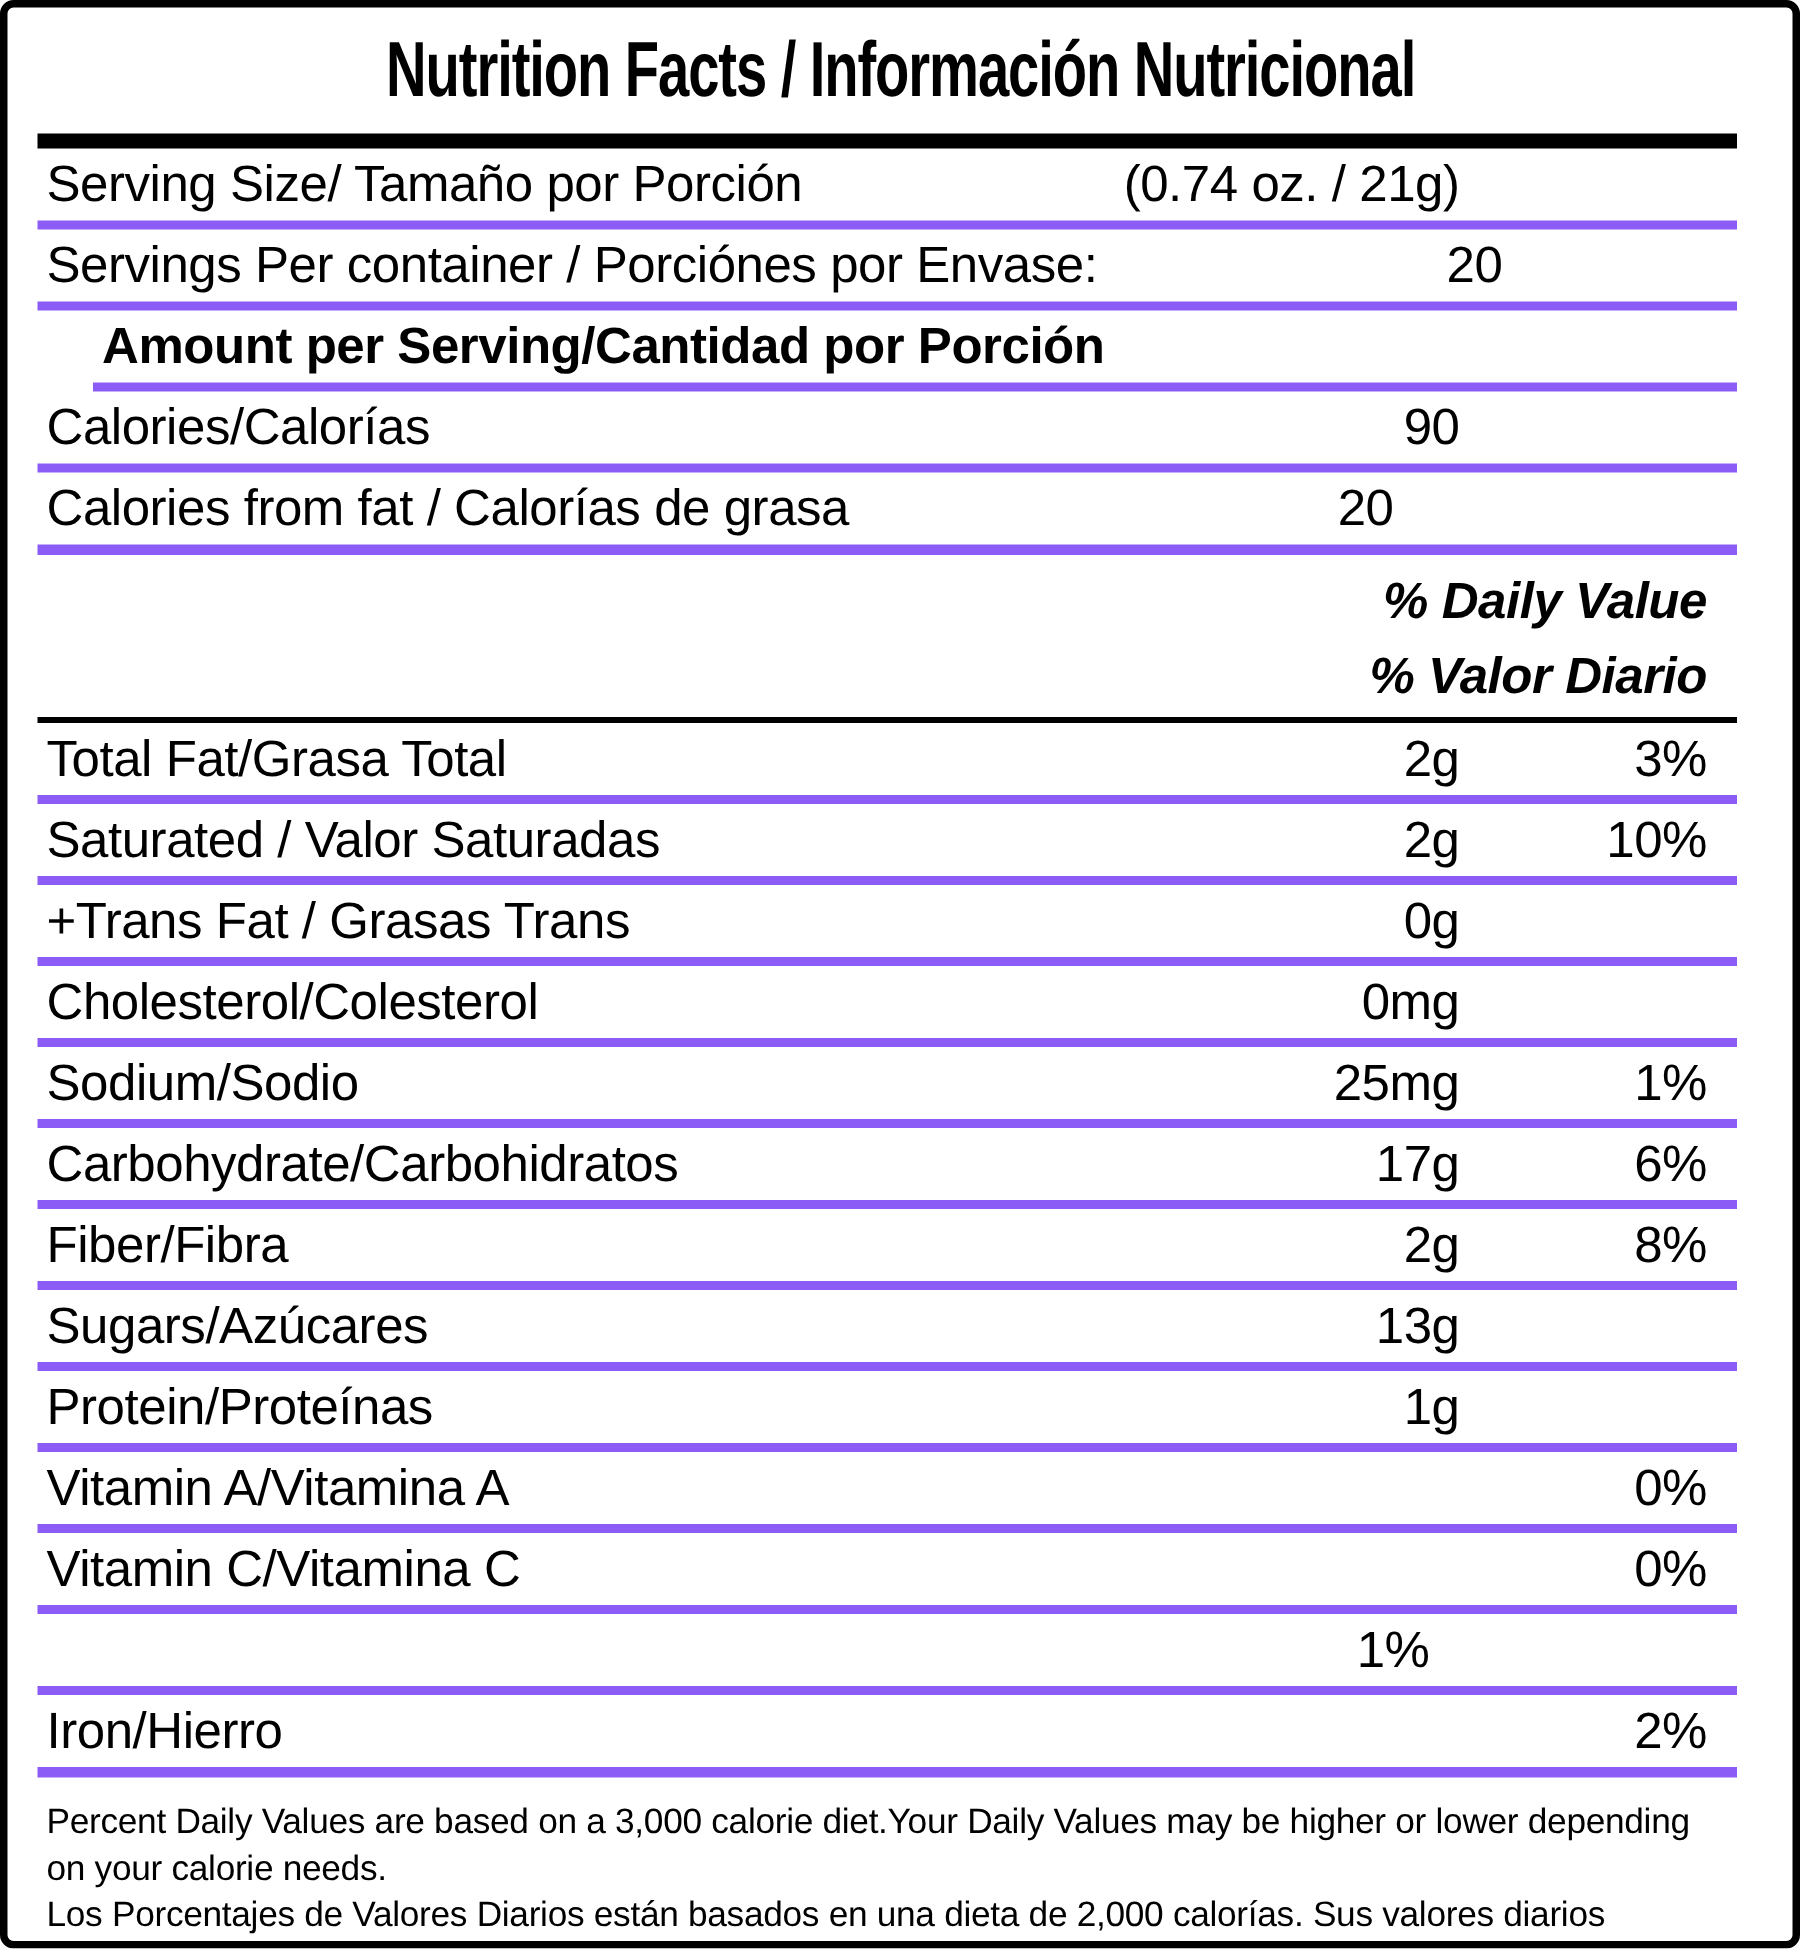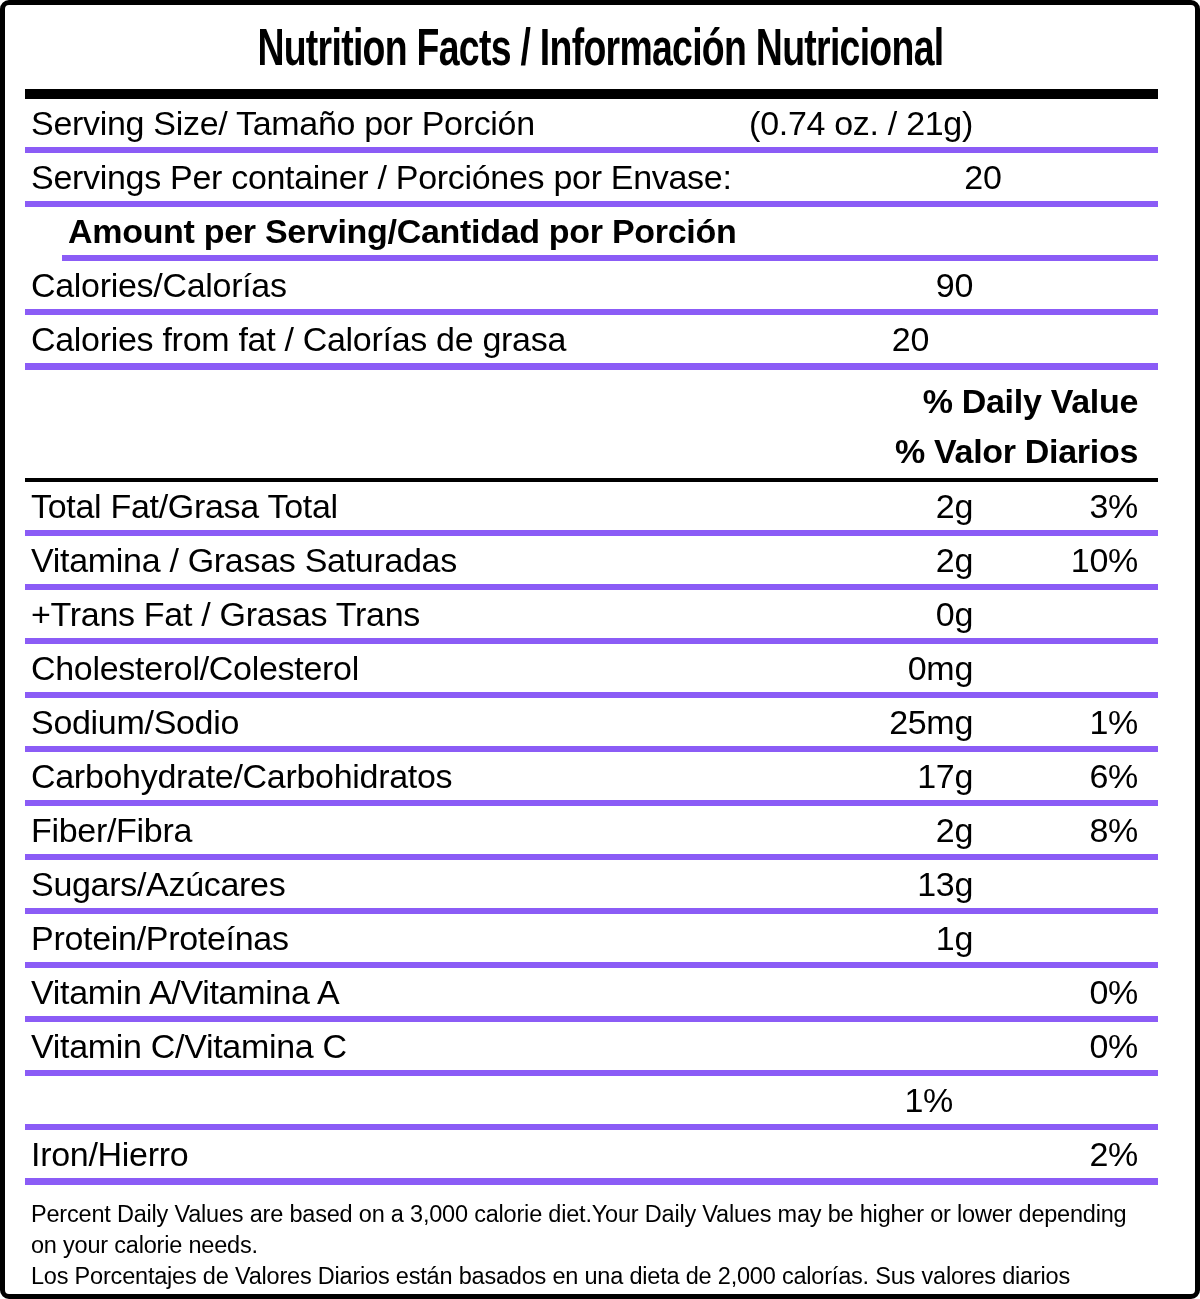--- a/index.html
+++ b/index.html
@@ -19,21 +19,21 @@
   .row{
     display:grid;grid-template-columns:1fr 270px 185px;align-items:center;
     height:48px;border-bottom:6px solid #8b5cf6;font-size:34px;letter-spacing:-0.3px;
   }
   .row.full{grid-template-columns:1fr;}
   .row.bold{font-weight:bold;margin-left:37px;}
   .row.thick{border-bottom-width:7px;gap:44px;}
   .lbl{padding-left:6px;white-space:nowrap;overflow:visible;}
   .val{text-align:right;white-space:nowrap;}
   .pct{text-align:right;padding-right:20px;white-space:nowrap;}
-  .dv-block{border-bottom:4px solid #000;padding:6px 0 2px 0;}
+  .dv-block{border-bottom:4px solid #000;padding:6px 0 2px 0;font-style:italic;}
   .dv-line{
     height:50px;display:flex;align-items:center;justify-content:flex-end;
     padding-right:20px;font-weight:bold;font-size:34px;letter-spacing:-0.3px;
   }
   .footnotes{
     margin:14px 45px 0 26px;font-size:23.5px;line-height:31px;letter-spacing:-0.2px;
   }
   .footnotes p{margin:0;}
 </style>
 </head>
@@ -72,31 +72,31 @@
     </div>
 
     <div class="row thick">
       <span class="lbl">Calories from fat / Calorías de grasa</span>
       <span class="val">20</span>
       <span class="pct"></span>
     </div>
 
     <div class="dv-block">
       <div class="dv-line">% Daily Value</div>
-      <div class="dv-line">% Valor Diarios</div>
+      <div class="dv-line">% Valor Diario</div>
     </div>
 
     <div class="row">
       <span class="lbl">Total Fat/Grasa Total</span>
       <span class="val">2g</span>
       <span class="pct">3%</span>
     </div>
 
     <div class="row">
-      <span class="lbl">Vitamina / Grasas Saturadas</span>
+      <span class="lbl">Saturated / Valor Saturadas</span>
       <span class="val">2g</span>
       <span class="pct">10%</span>
     </div>
 
     <div class="row">
       <span class="lbl">+Trans Fat / Grasas Trans</span>
       <span class="val">0g</span>
       <span class="pct"></span>
     </div>
 

